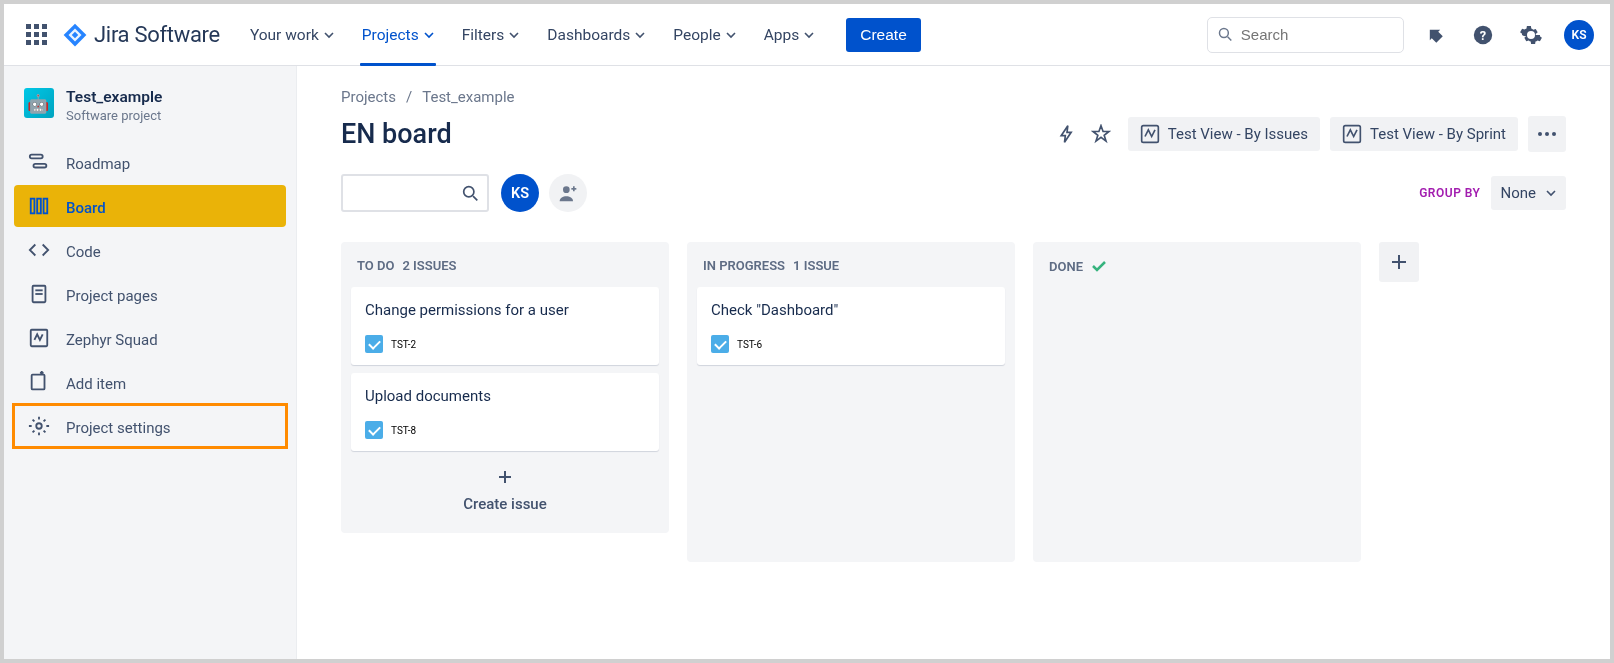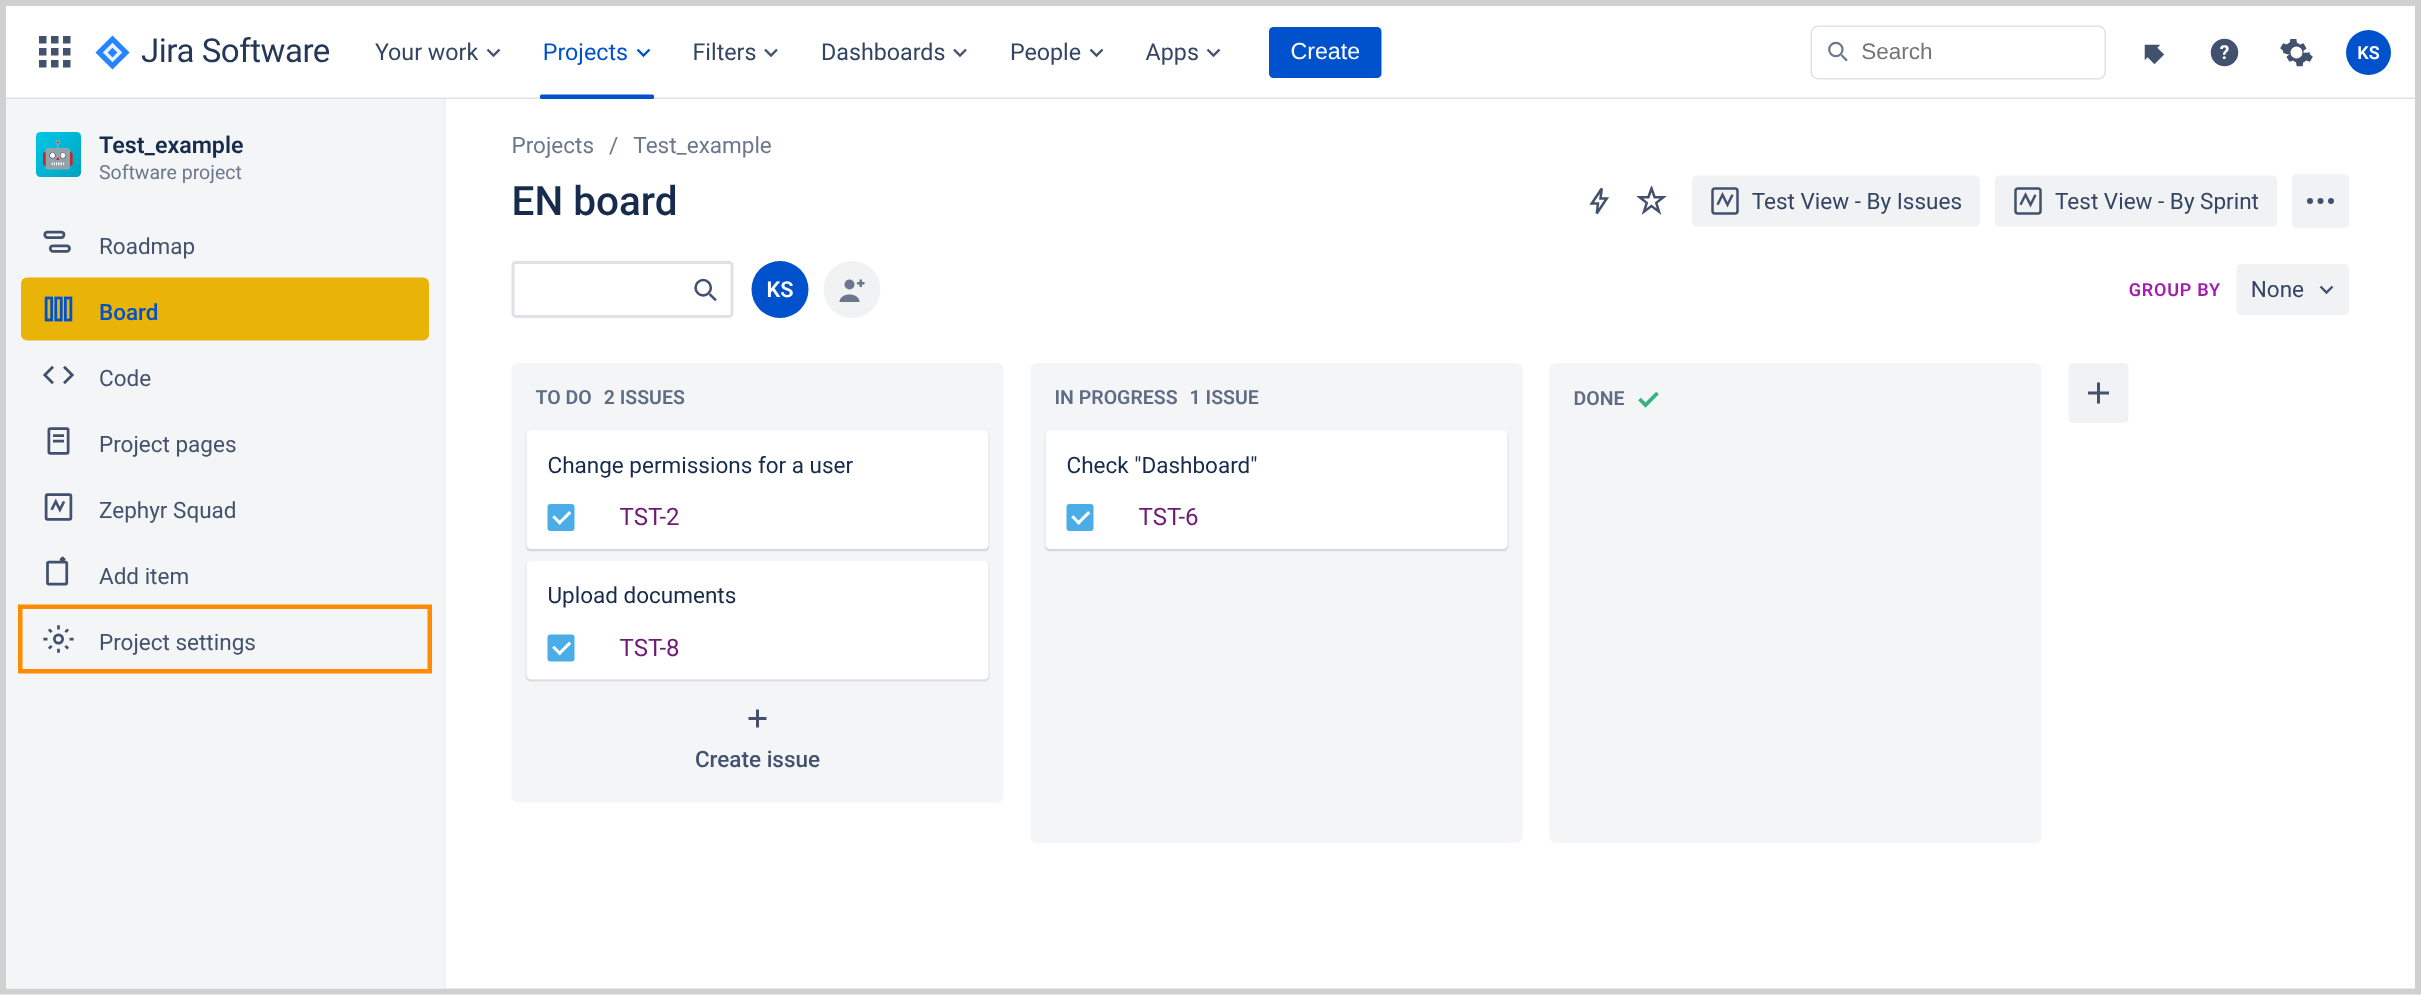--- a/index.html
+++ b/index.html
@@ -74,21 +74,21 @@
 .columns{ display:flex; gap:18px; margin-top:30px; align-items:flex-start;}
 .col{ width:328px; background:#f4f5f7; border-radius:4px; padding:16px 10px 10px;}
 .col.done{ min-height:320px;}
 .col-head{ display:flex; align-items:center; gap:8px; font-size:13px; font-weight:600; color:#5e6c84; padding:0 6px 14px;}
 .col-head .check{ color:#36b37e;}
 .card{ background:#fff; border-radius:3px; box-shadow:0 1px 1px rgba(9,30,66,0.15); padding:14px 14px 12px; margin-bottom:8px; cursor:pointer;}
 .card-title{ font-size:15px; color:#172b4d;}
 .card-meta{ display:flex; align-items:center; gap:8px; margin-top:16px;}
 .task-ico{ width:18px;height:18px; background:#4bade8; border-radius:2px; display:flex;align-items:center;justify-content:center;}
 .task-ico::after{content:"";width:9px;height:5px;border-left:2px solid #fff;border-bottom:2px solid #fff;transform:rotate(-45deg);margin-top:-2px;}
-.card-key{ font-size:16px; color:#701a75;margin-left:22px;}
+.card-key{ font-size:10px; color:#000000;}
 .create-issue{ display:flex;align-items:center;gap:10px;padding:10px 8px;font-size:15px;font-weight:500;color:#42526e;cursor:pointer;flex-direction:column;}
 .add-col{ width:40px;height:40px;background:#f1f2f4;border-radius:3px;display:flex;align-items:center;justify-content:center;cursor:pointer;color:#42526e;font-size:22px;}
 </style>
 </head>
 <body>
 
 <div class="topnav">
   <div class="app-switcher">
     <div class="dot-grid">
         <span></span>

